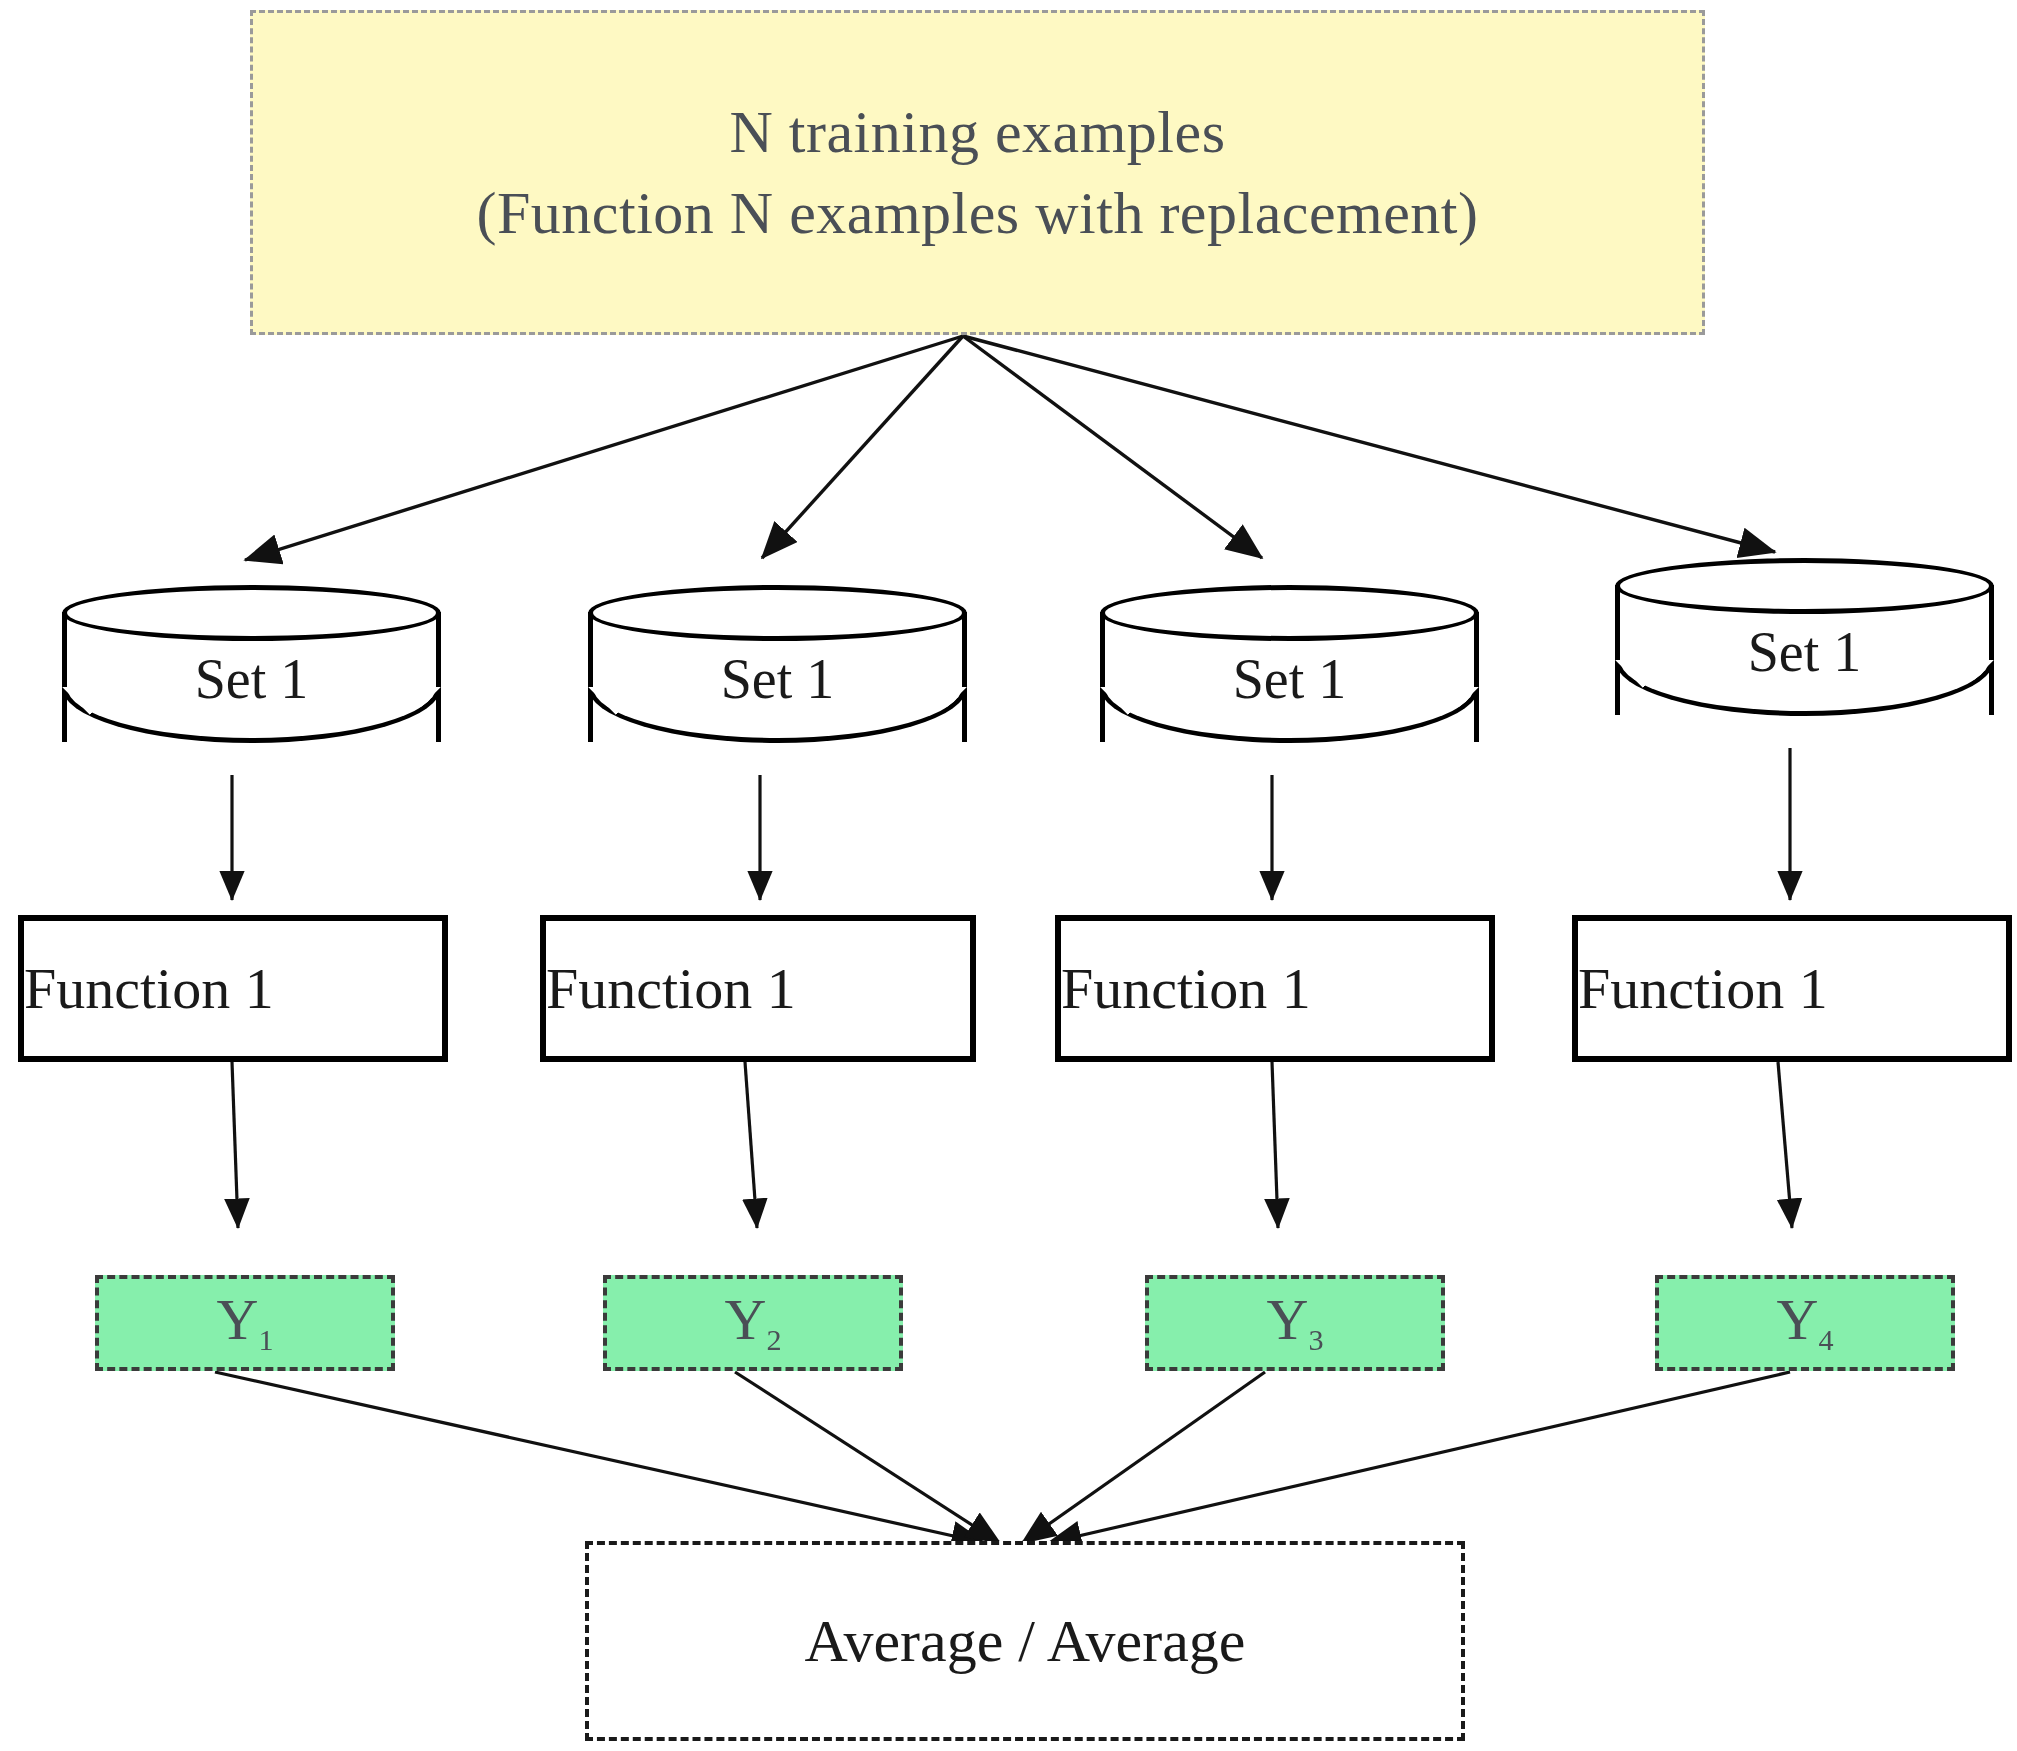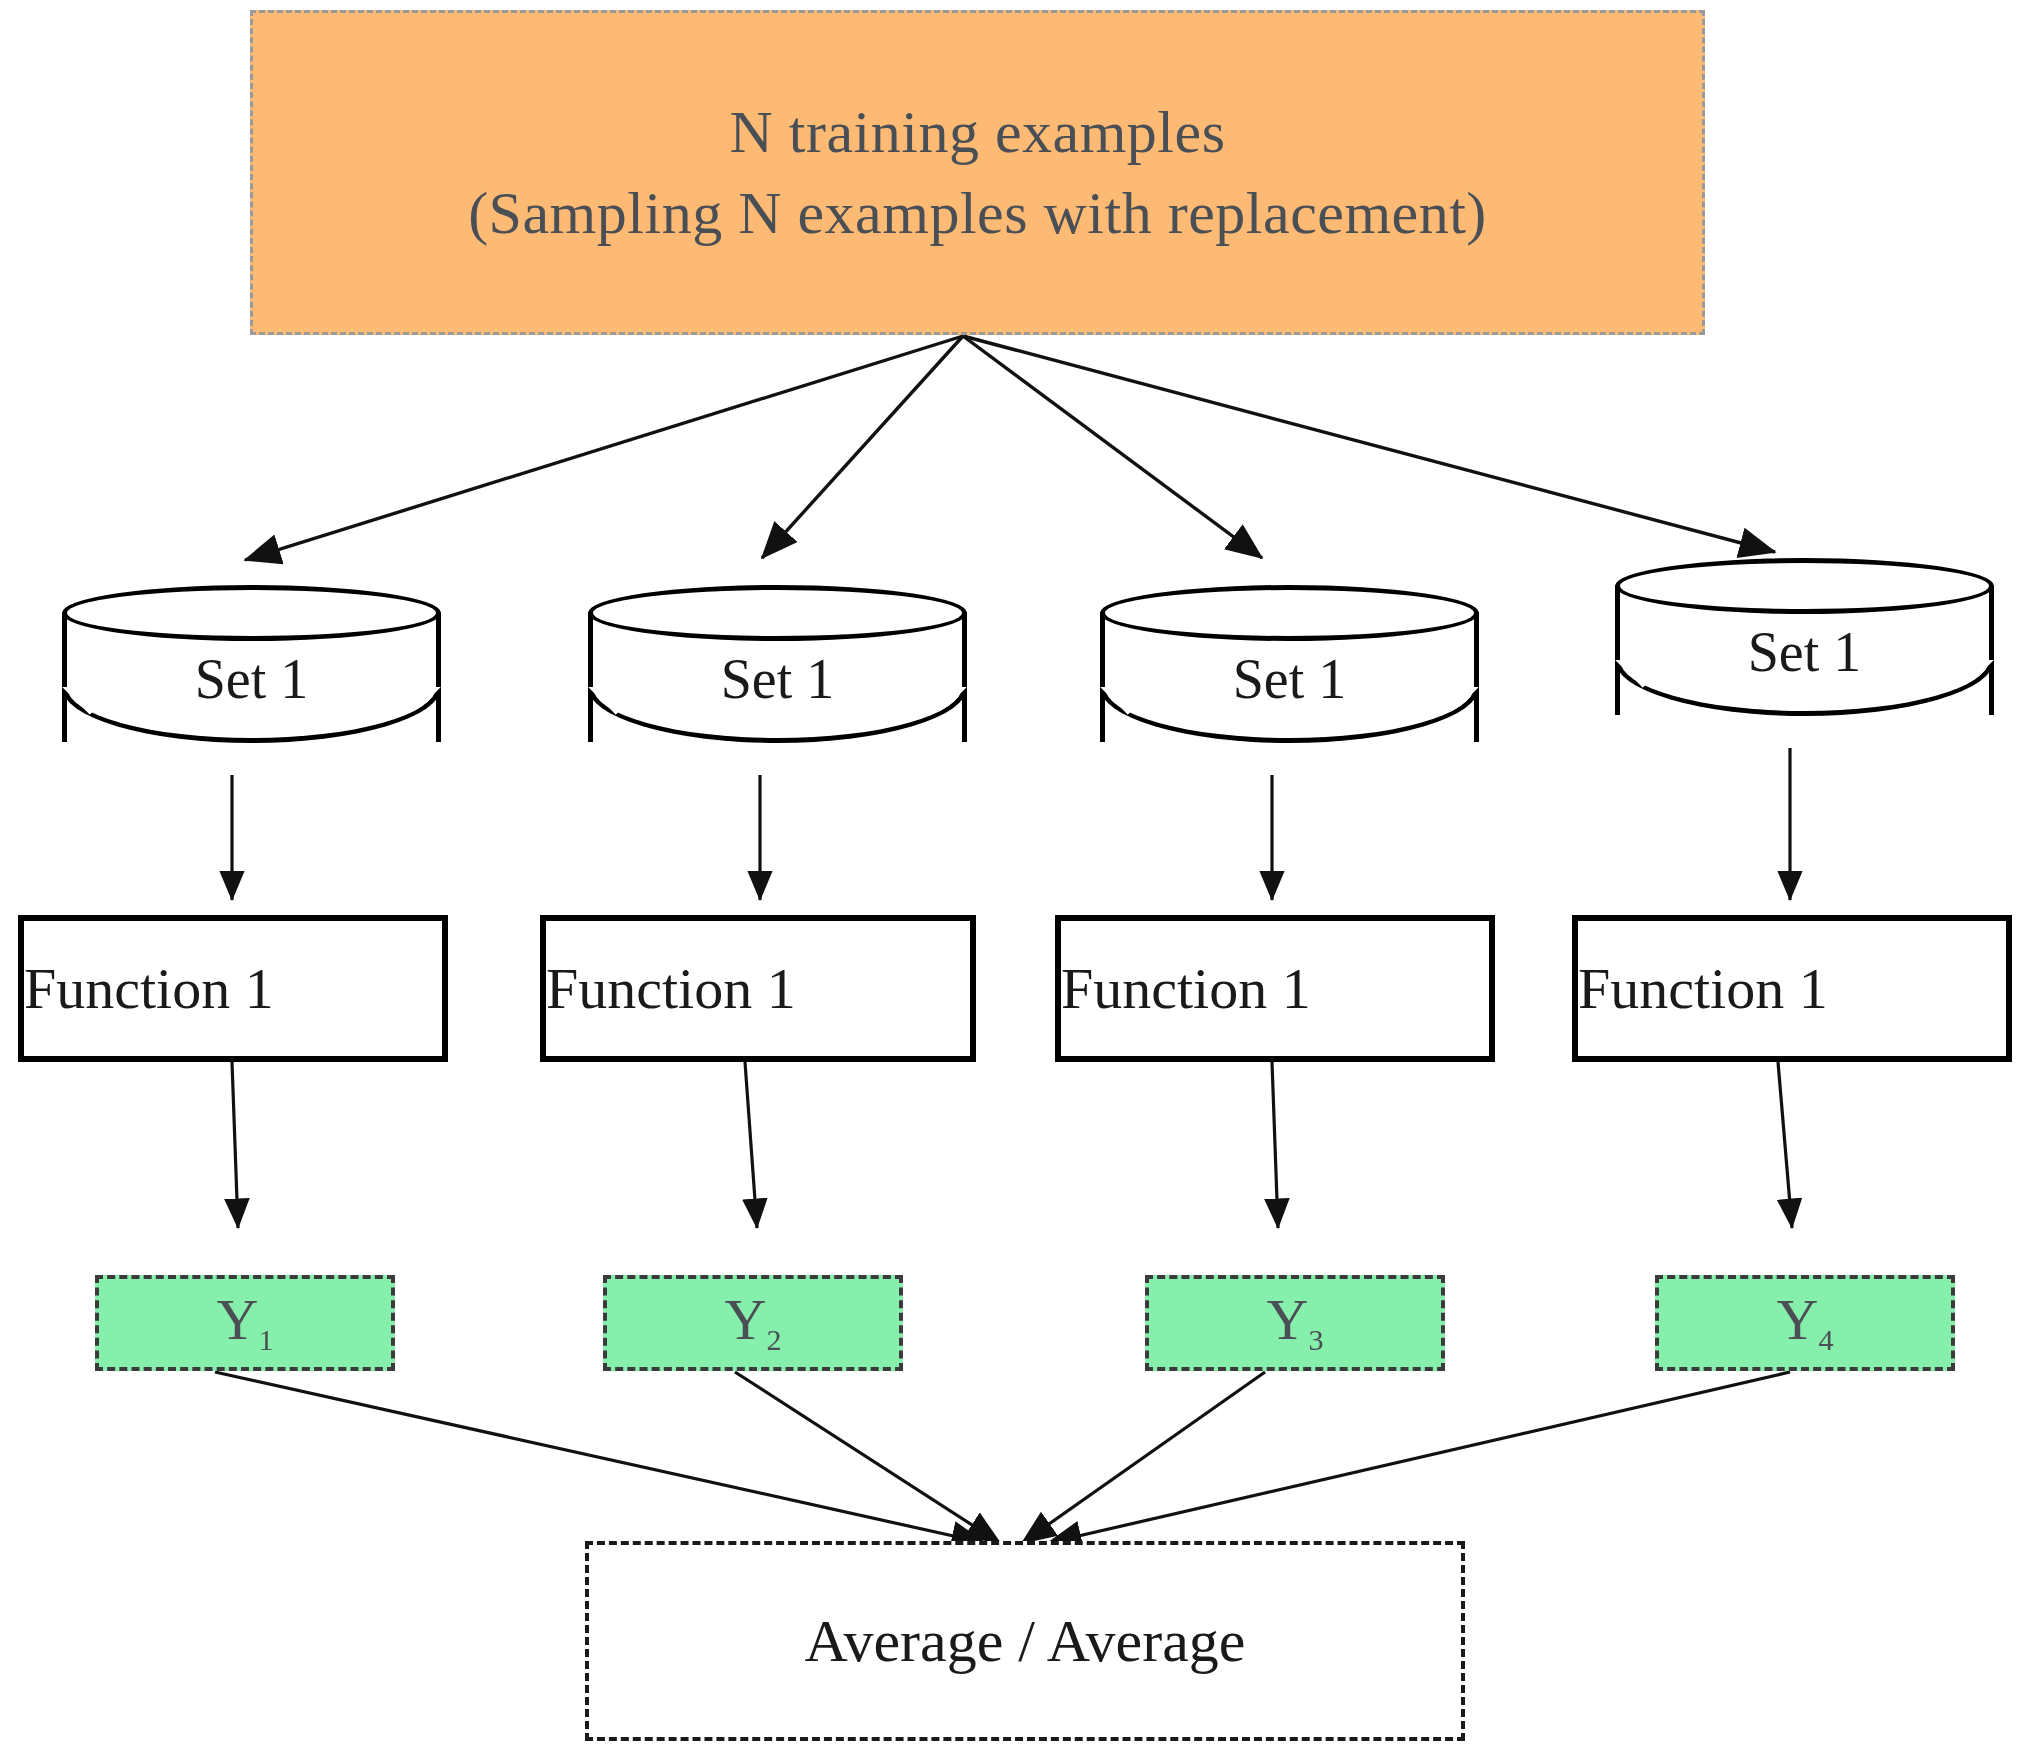--- a/index.html
+++ b/index.html
@@ -29,21 +29,21 @@
     left: 250px;
     top: 10px;
     width: 1455px;
     height: 325px;
     border: 3px dashed #9a9a9a;
     box-sizing: border-box;
     display: flex;
     flex-direction: column;
     align-items: center;
     justify-content: center;
-    background: #fdba74;
+    background: #fef9c3;
   }
   .source-line {
     color: #4a4f56;
     font-size: 60px;
     line-height: 1.35;
     letter-spacing: 0.5px;
     white-space: nowrap;
   }
 
   
@@ -195,21 +195,21 @@
     <g stroke="#111111" stroke-width="3.2" fill="none">
       <line x1="215" y1="1372" x2="985" y2="1543" marker-end="url(#ah2)"></line>
       <line x1="735" y1="1372" x2="1000" y2="1543" marker-end="url(#ah2)"></line>
       <line x1="1265" y1="1372" x2="1022" y2="1543" marker-end="url(#ah2)"></line>
       <line x1="1790" y1="1372" x2="1048" y2="1543" marker-end="url(#ah2)"></line>
     </g>
   </svg>
 
   <div class="source-box">
     <div class="source-line">N training examples</div>
-    <div class="source-line">(Sampling N examples with replacement)</div>
+    <div class="source-line">(Function N examples with replacement)</div>
   </div>
 
   <div class="cylinder" style="left:62px; top:585px;">
     <div class="cyl-body"></div>
     <div class="cyl-bottom"></div>
     <div class="cyl-top"></div>
     <div class="cyl-label">Set 1</div>
   </div>
 
   <div class="cylinder" style="left:588px; top:585px;">

